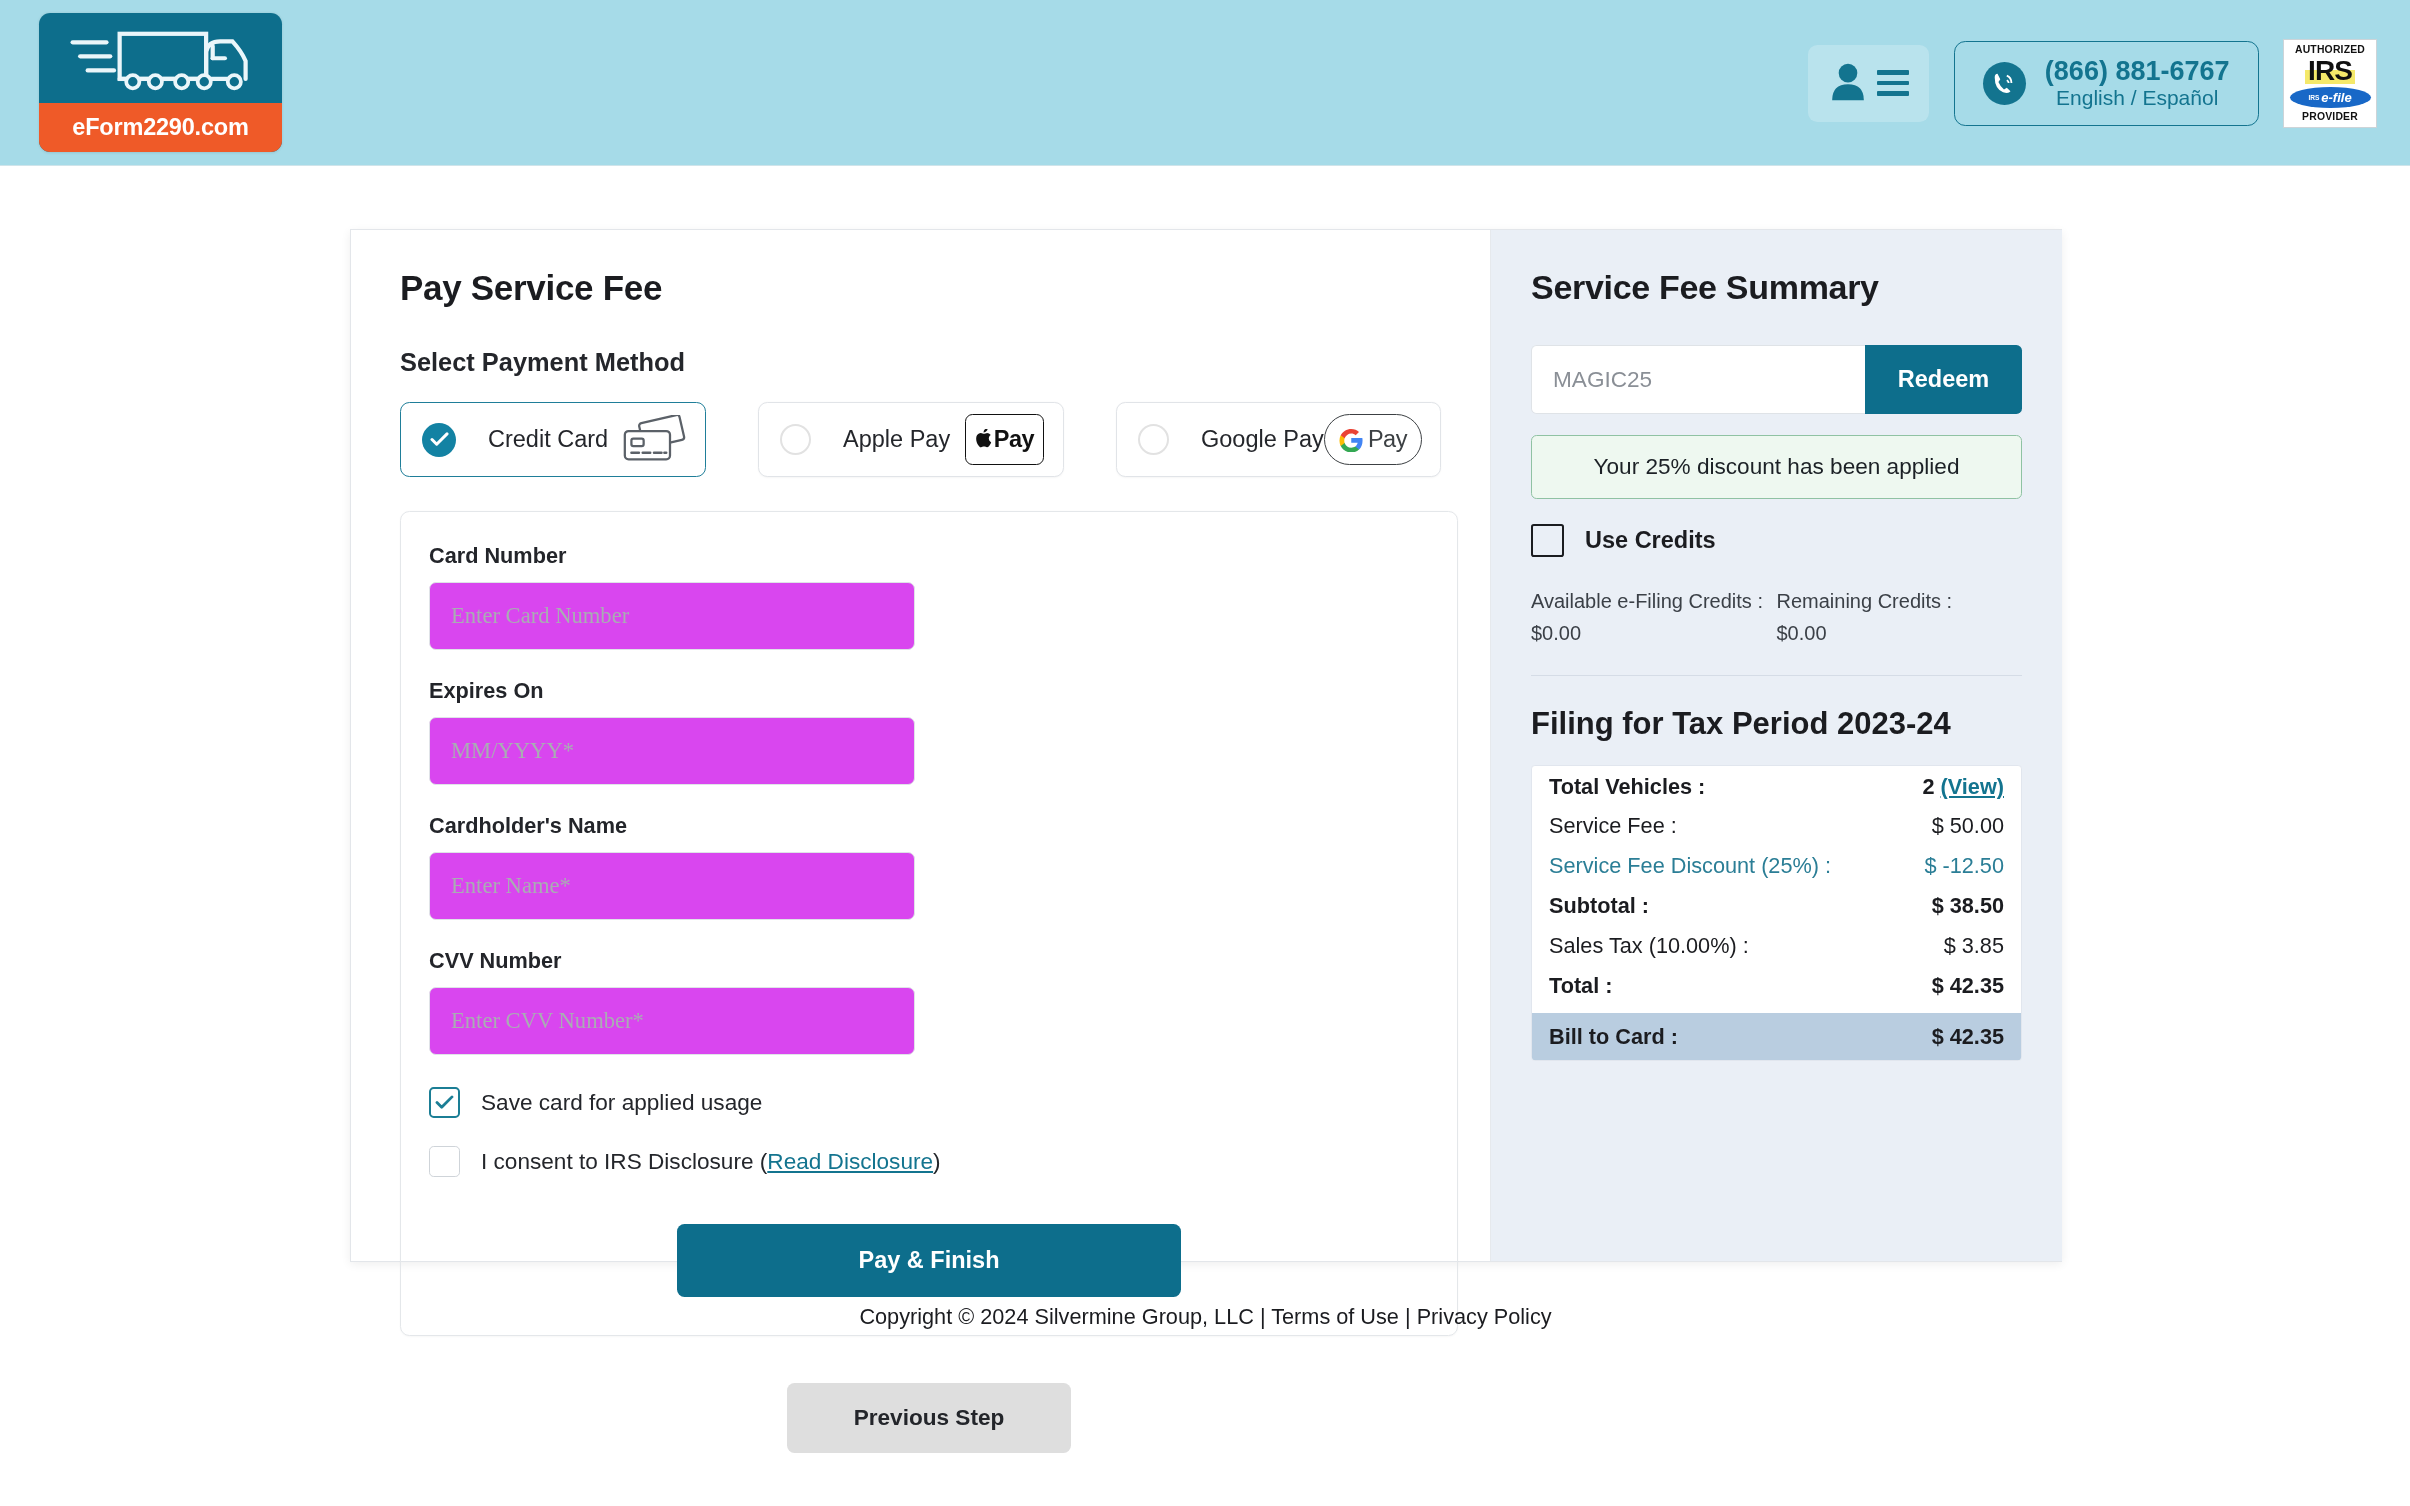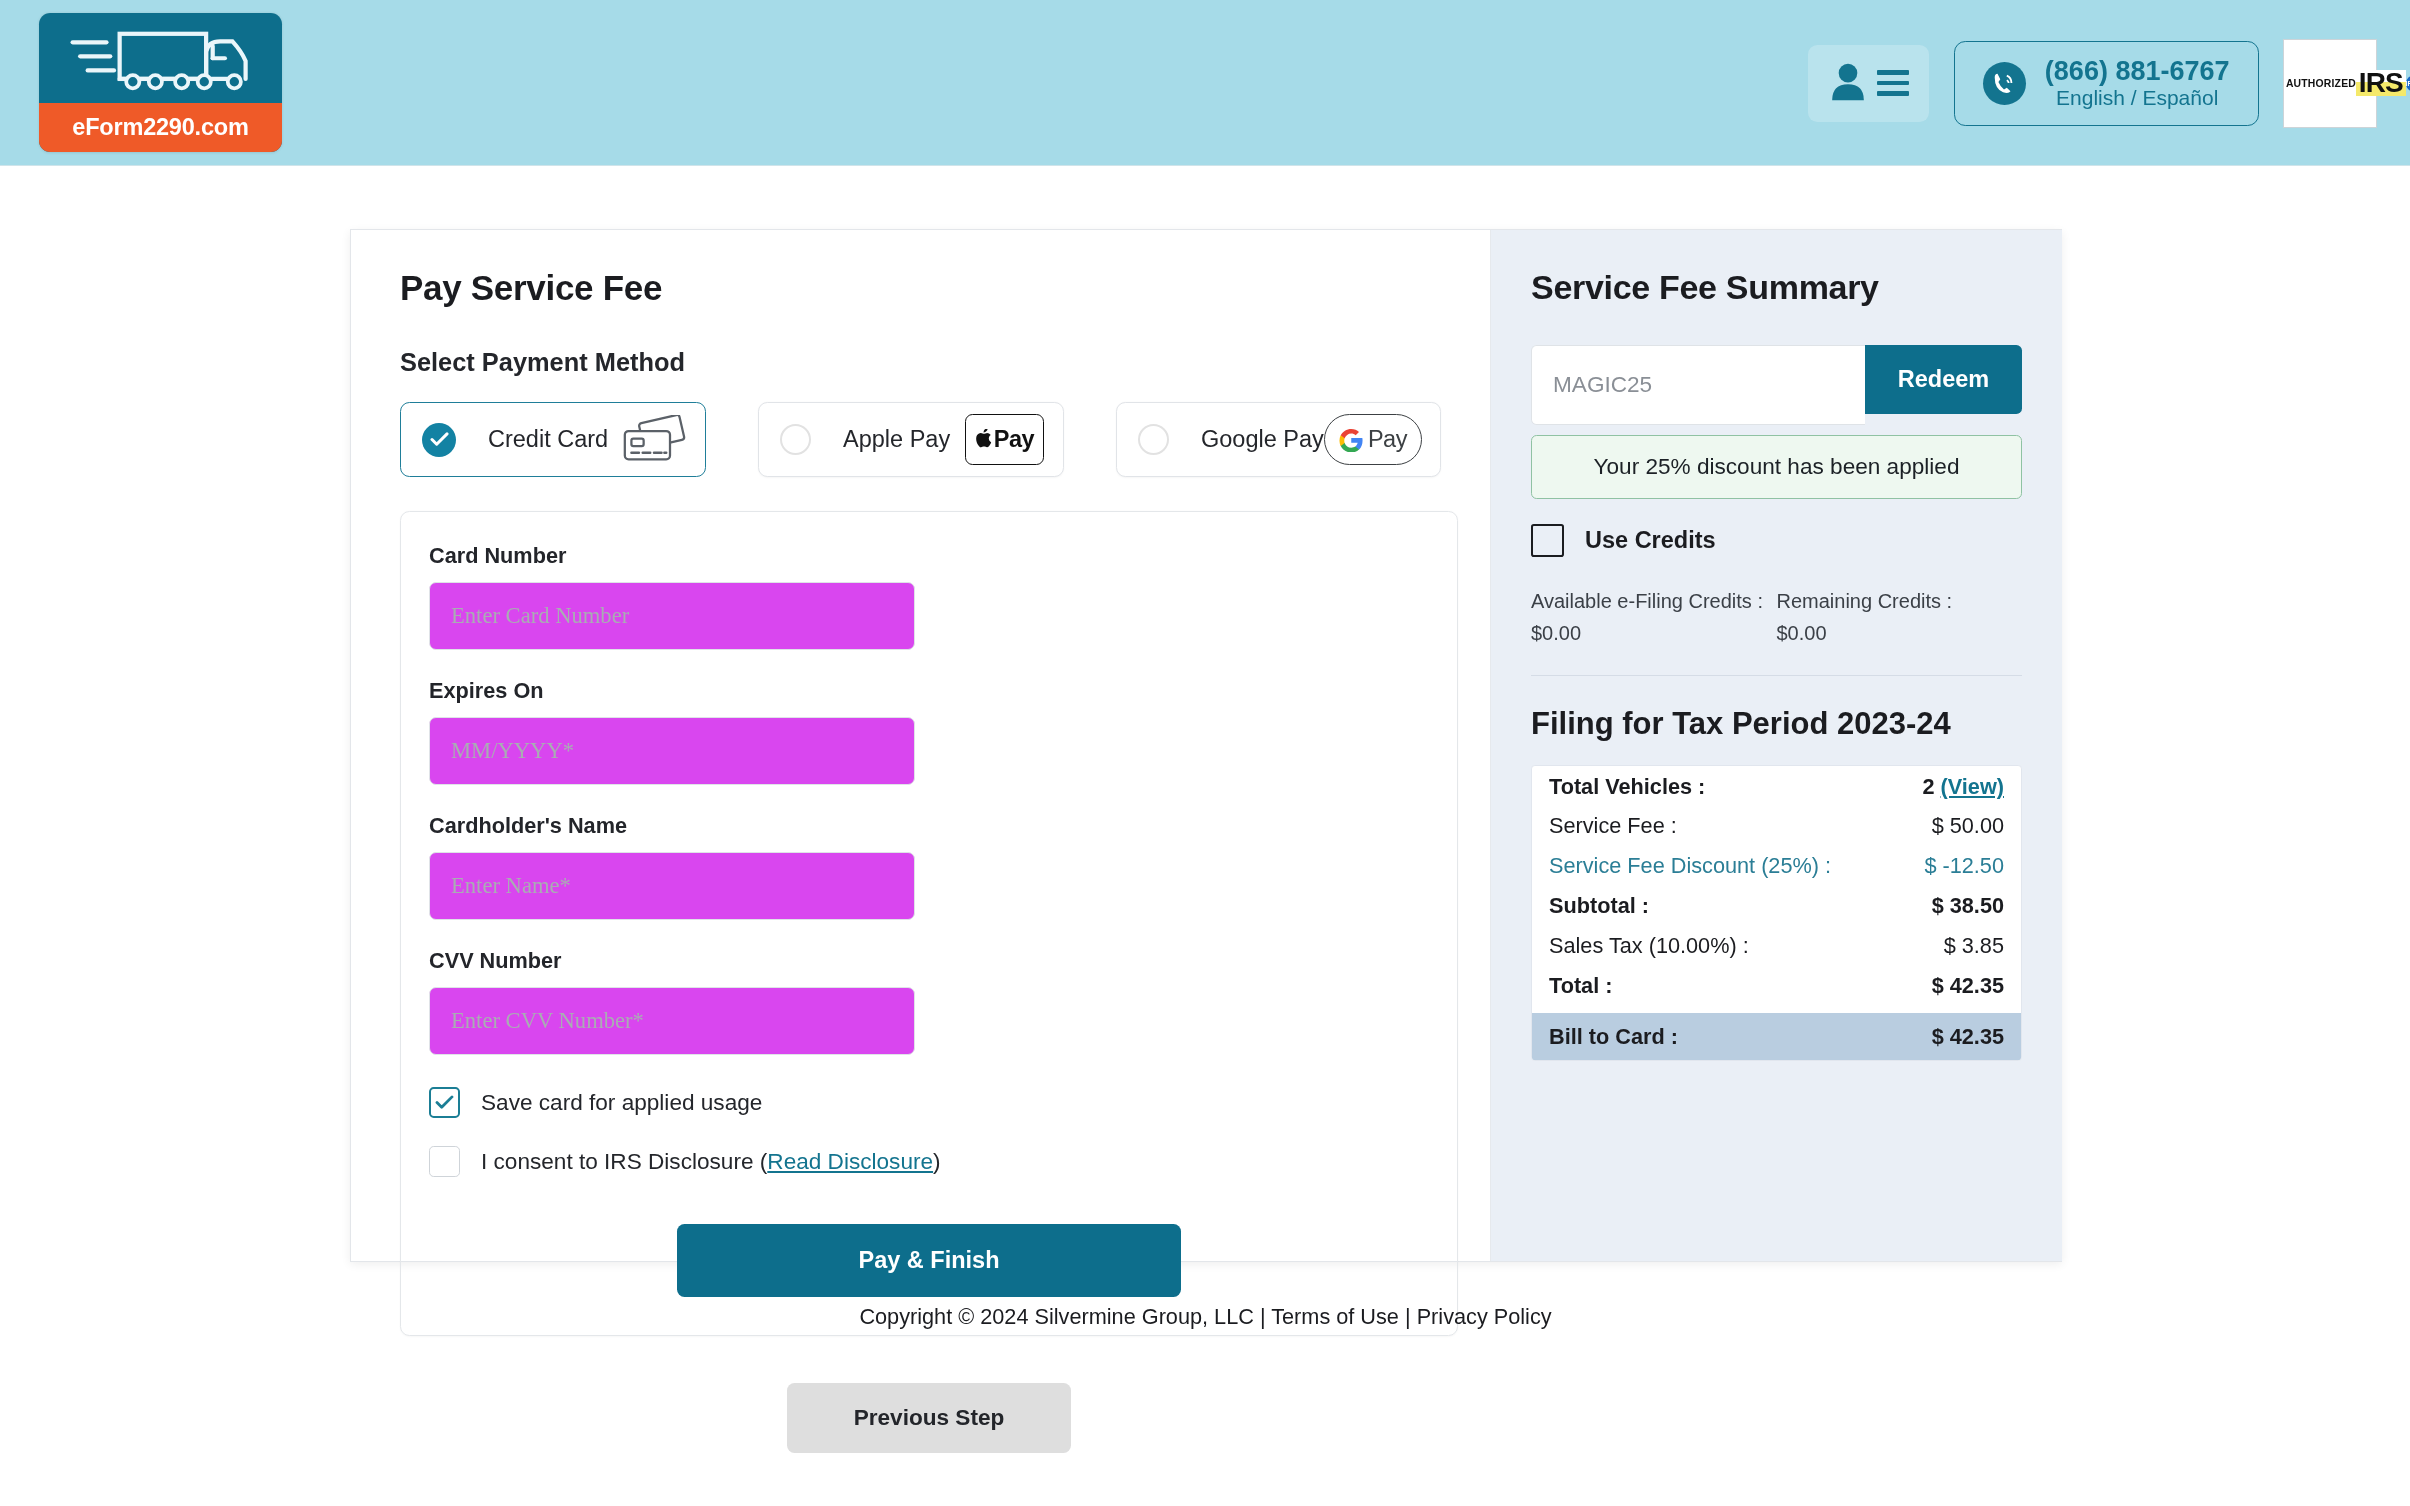--- a/index.html
+++ b/index.html
@@ -62,21 +62,21 @@
     display: flex; align-items: center; justify-content: center;
     flex: 0 0 auto;
   }
   .phone-text { text-align: center; line-height: 1.12; }
   .phone-num { color: #13748f; font-size: 27px; font-weight: 700; white-space: nowrap; }
   .phone-sub { color: #13748f; font-size: 21px; white-space: nowrap; }
 
   .irs-badge {
     width: 94px; height: 89px; background: #ffffff;
     border: 0.9px solid #cdd4d8;
-    display: flex; align-items: center; justify-content: space-between;
+    display: flex; flex-direction: column; align-items: center; justify-content: space-between;
     padding: 4.7px 1.9px;
   }
   .irs-auth { font-size: 10.4px; font-weight: 700; color: #111; letter-spacing: 0.2px; }
   .irs-main {
     font-size: 28px; font-weight: 800; color: #111; line-height: 0.92;
     letter-spacing: -0.9px;
     background: linear-gradient(to bottom, #ffffff 45%, #f5e96a 45%);
     padding: 0 2.8px;
   }
   .irs-efile {
@@ -186,21 +186,21 @@
   .prev-btn {
     width: 284px; height: 70px; background: #dedede; color: #23252a;
     border: none; border-radius: 7.5px; font-size: 22.6px; font-weight: 700; cursor: pointer;
     font-family: "Liberation Sans", sans-serif;
   }
 
   
   h2.summary-title { font-size: 34px; font-weight: 700; color: #1b1c20; letter-spacing: -0.3px; }
   .promo-row { display: flex; margin-top: 38px; height: 69px; }
   .promo-row input {
-    flex: 1 1 auto; height: 80px; border: 0.9px solid #dfe3e7; border-right: none;
+    flex: 1 1 auto; height: 69px; border: 0.9px solid #dfe3e7; border-right: none;
     border-radius: 5.6px 0 0 5.6px; background: #fff; padding: 0 21px;
     font-size: 22.6px; color: #2b2d33; font-family: "Liberation Sans", sans-serif;
   }
   .promo-row input::placeholder { color: #8a8f96; }
   .redeem-btn {
     width: 162px; height: 69px; background: #0d6e8c; color: #fff;
     border: none; border-radius: 0 5.6px 5.6px 0; font-size: 23.5px; font-weight: 700;
     cursor: pointer; font-family: "Liberation Sans", sans-serif;
   }
   .promo-msg {

